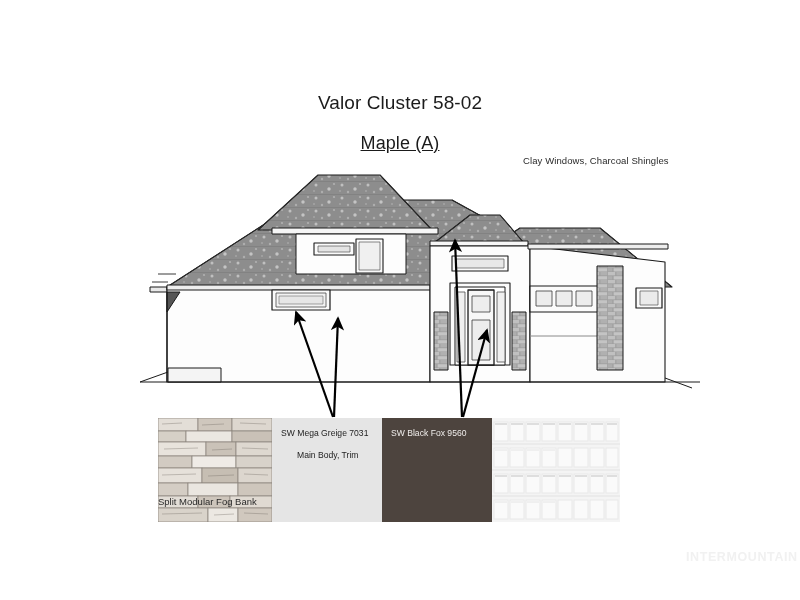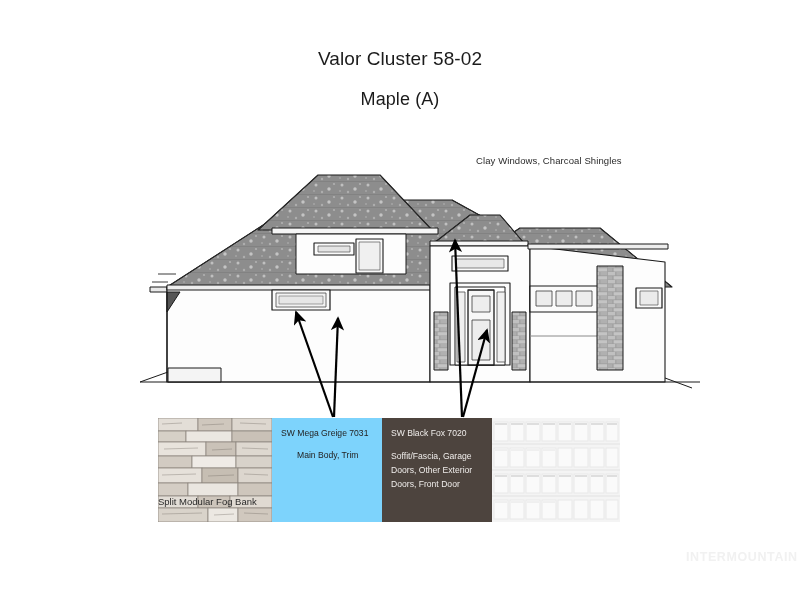--- a/index.html
+++ b/index.html
@@ -5,49 +5,49 @@
   html,body{margin:0;padding:0;}
   body{
     width:800px;height:600px;background:#ffffff;overflow:hidden;
     font-family:"Liberation Sans", sans-serif;color:#1a1a1a;position:relative;
   }
   #stage{position:absolute;inset:0;width:800px;height:600px;}
 
   
   .title{
     position:absolute;left:0;width:800px;text-align:center;
-    font-size:19px;font-weight:400;color:#1b1b1b;letter-spacing:.1px;
+    font-size:19px;font-weight:400;color:#1b1b1b;letter-spacing:.1px;margin-top:44px;
   }
   #title-main{top:48px;}
-  #title-sub{top:89px;font-size:18px;}
+  #title-sub{top:89px;font-size:18px;text-decoration:underline;}
 
   .note{
     position:absolute;font-size:9.5px;color:#2a2a2a;letter-spacing:.1px;white-space:nowrap;
   }
-  #note-windows{left:476px;top:155px;}
+  #note-windows{left:523px;top:155px;}
 
   #caption-stone{position:absolute;left:158px;top:496px;font-size:9.5px;color:#2a2a2a;white-space:nowrap;}
 
   
   #watermark{
     position:absolute;left:686px;top:550px;font-size:12.5px;letter-spacing:.6px;
     color:#f1f1f1;font-weight:700;white-space:nowrap;
   }
 
   
   #elevation{position:absolute;left:0;top:0;width:800px;height:600px;}
 
   
   #swatches{
     position:absolute;left:158px;top:418px;width:462px;height:104px;
     display:flex;overflow:hidden;
   }
   .sw{position:relative;height:104px;box-sizing:border-box;overflow:hidden;}
   #sw-stone{width:114px;}
-  #sw-greige{width:110px;background:#7dd3fc;}
+  #sw-greige{width:110px;background:#e5e5e5;}
   #sw-black{width:110px;background:#4d443e;}
   #sw-garage{width:128px;background:#f3f3f3;}
 
   .sw-text{position:absolute;left:9px;font-size:8.6px;line-height:13.5px;white-space:nowrap;}
   #greige-name{top:9px;color:#232323;}
   #greige-use{top:31px;color:#232323;margin-left:16px;}
   #black-name{top:9px;color:#efecea;}
   #black-use{top:31px;color:#efecea;white-space:normal;width:96px;line-height:14px;}
 
   .stone-svg,.garage-svg{position:absolute;left:0;top:0;}
@@ -215,22 +215,21 @@
         </g>
       </svg>
     </div>
 
     <div class="sw" id="sw-greige">
       <div class="sw-text" id="greige-name">SW Mega Greige 7031</div>
       <div class="sw-text" id="greige-use">Main Body, Trim</div>
     </div>
 
     <div class="sw" id="sw-black">
-      <div class="sw-text" id="black-name">SW Black Fox 7020</div>
-      <div class="sw-text" id="black-use">Soffit/Fascia, Garage Doors, Other Exterior Doors, Front Door</div>
+      <div class="sw-text" id="black-name">SW Black Fox 9560</div>
     </div>
 
     <div class="sw" id="sw-garage">
       <svg class="garage-svg" width="128" height="104" viewBox="0 0 128 104">
         <rect width="128" height="104" fill="#f4f4f4"></rect>
         <g stroke="#e2e2e2" stroke-width="1" fill="none">
           <path d="M0,26 L128,26 M0,52 L128,52 M0,78 L128,78"></path>
         </g>
         <g stroke="#e8e8e8" stroke-width="1" fill="#fafafa">
           <rect x="2" y="4" width="14" height="19"></rect>

